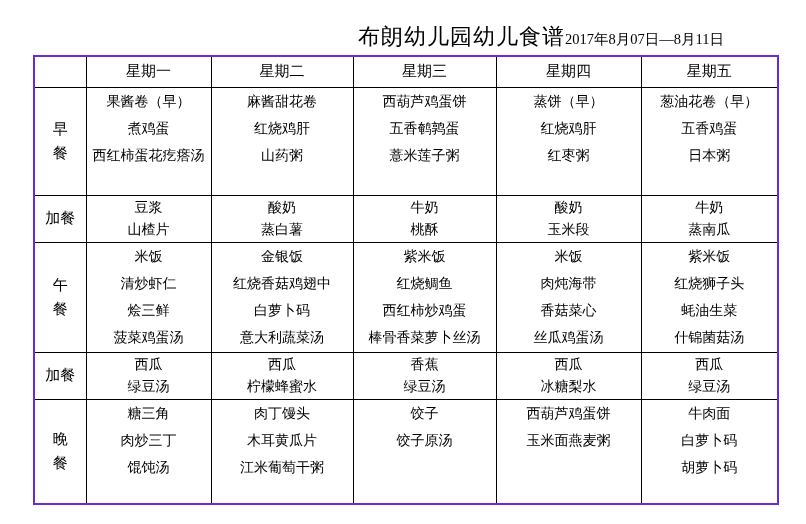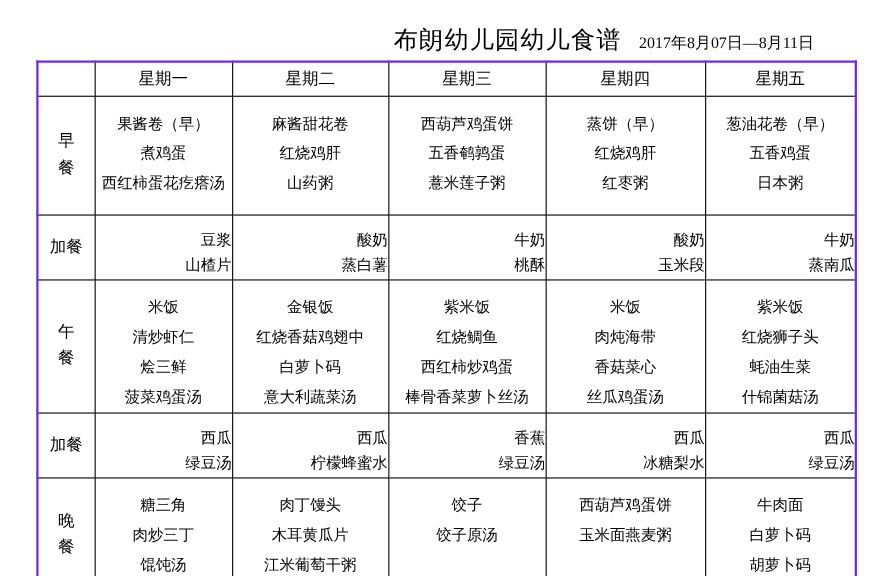--- a/index.html
+++ b/index.html
@@ -23,21 +23,20 @@
     white-space: nowrap;
     height: 55px;
   }
   .title {
     font-size: 22px;
     font-weight: normal;
     letter-spacing: 1px;
   }
   .date {
     font-size: 14.5px;
-    margin-left: 16px;
     font-weight: normal;
   }
   table.menu {
     border-collapse: collapse;
     table-layout: fixed;
     margin-left: 33px;
     border: 2px solid #6d28d9;
   }
   table.menu th, table.menu td {
     border: 1px solid #000;
@@ -62,23 +61,23 @@
   tbody th.stacked span {
     display: block;
     line-height: 1;
     margin: 9px 0;
   }
   tbody td {
     vertical-align: top;
     text-align: center;
     font-size: 14px;
   }
-  tr.meal td { padding-top: 12px; }
+  tr.meal td { padding-top: 0; }
   tr.meal td .dish { line-height: 27px; }
-  tr.snack td { padding-top: 13px; text-align: right; }
+  tr.snack td { padding-top: 1px; }
   tr.snack td .dish { line-height: 22.5px; }
   tbody tr:nth-child(1) { height: 108px; }
   tbody tr:nth-child(2) { height: 46px; }
   tbody tr:nth-child(3) { height: 110px; }
   tbody tr:nth-child(4) { height: 46px; }
   tbody tr:nth-child(5) { height: 105px; }
 </style>
 </head>
 <body>
 

